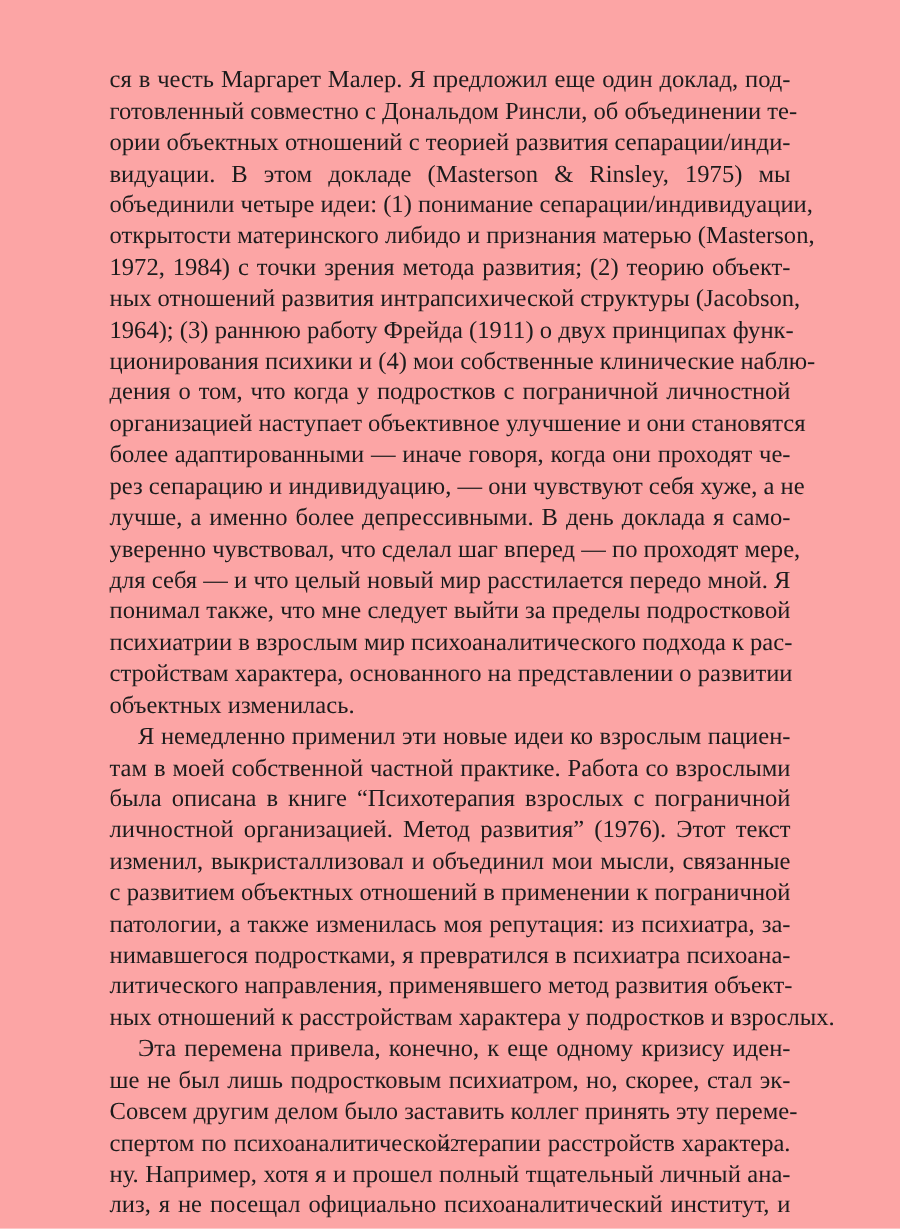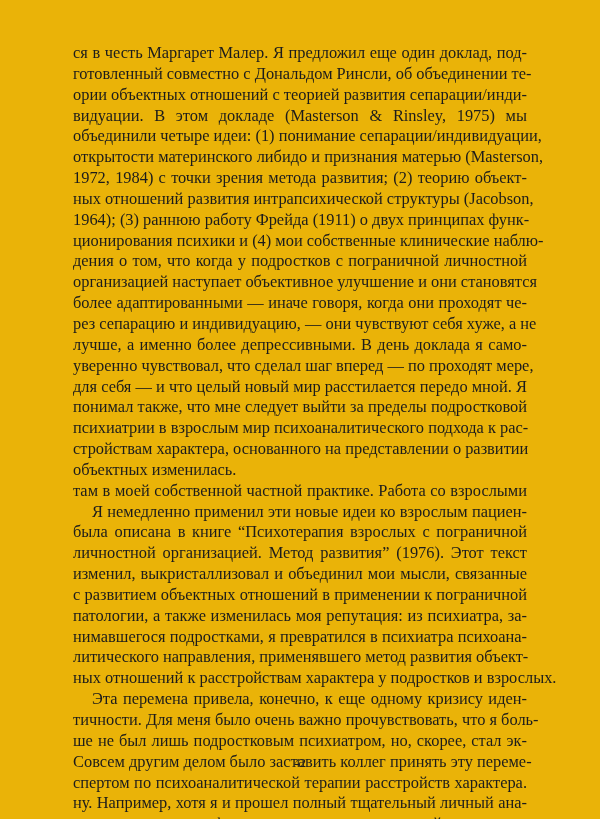--- a/index.html
+++ b/index.html
@@ -1,19 +1,19 @@
 <!DOCTYPE html>
 <html><head>
 <meta charset="utf-8">
 <style>
   html, body { margin: 0; padding: 0; background: #ffffff; }
   body { width: 600px; height: 819px; position: relative; overflow: hidden; }
   .page {
     position: absolute; left: 0; top: 0; width: 600px; height: 819px;
-    background: #eab308;
+    background: #fca5a5;
   }
   .text-block {
     position: absolute; left: 73px; top: 43px; width: 454px;
     font-family: "Liberation Serif", "DejaVu Serif", serif;
     font-size: 16.4px; line-height: 20.85px; color: #1c1c1c;
   }
   .line {
     display: block; white-space: nowrap; text-align: justify;
     text-align-last: justify; height: 20.85px; overflow: visible;
   }
@@ -50,35 +50,34 @@
       <span class="line">лучше, а именно более депрессивными. В день доклада я само-</span>
       <span class="line">уверенно чувствовал, что сделал шаг вперед — по проходят мере,</span>
       <span class="line">для себя — и что целый новый мир расстилается передо мной. Я</span>
       <span class="line">понимал также, что мне следует выйти за пределы подростковой</span>
       <span class="line">психиатрии в взрослым мир психоаналитического подхода к рас-</span>
       <span class="line">стройствам характера, основанного на представлении о развитии</span>
       <span class="line last">объектных изменилась.</span>
     </div>
 
     <div>
+      <span class="line indent">Я немедленно применил эти новые идеи ко взрослым пациен-</span>
       <span class="line">там в моей собственной частной практике. Работа со взрослыми</span>
-      <span class="line indent">Я немедленно применил эти новые идеи ко взрослым пациен-</span>
       <span class="line">была описана в книге “Психотерапия взрослых с пограничной</span>
       <span class="line">личностной организацией. Метод развития” (1976). Этот текст</span>
       <span class="line">изменил, выкристаллизовал и объединил мои мысли, связанные</span>
       <span class="line">с развитием объектных отношений в применении к пограничной</span>
       <span class="line">патологии, а также изменилась моя репутация: из психиатра, за-</span>
       <span class="line">нимавшегося подростками, я превратился в психиатра психоана-</span>
       <span class="line">литического направления, применявшего метод развития объект-</span>
       <span class="line">ных отношений к расстройствам характера у подростков и взрослых.</span>
     </div>
 
     <div>
       <span class="line indent">Эта перемена привела, конечно, к еще одному кризису иден-</span>
-      <span class="line">тичности. Для меня было очень важно прочувствовать, что я боль-</span>
       <span class="line">ше не был лишь подростковым психиатром, но, скорее, стал эк-</span>
       <span class="line">Совсем другим делом было заставить коллег принять эту переме-</span>
       <span class="line">спертом по психоаналитической терапии расстройств характера.</span>
       <span class="line">ну. Например, хотя я и прошел полный тщательный личный ана-</span>
       <span class="line">лиз, я не посещал официально психоаналитический институт, и</span>
 
     </div>
 
   </div>
 

